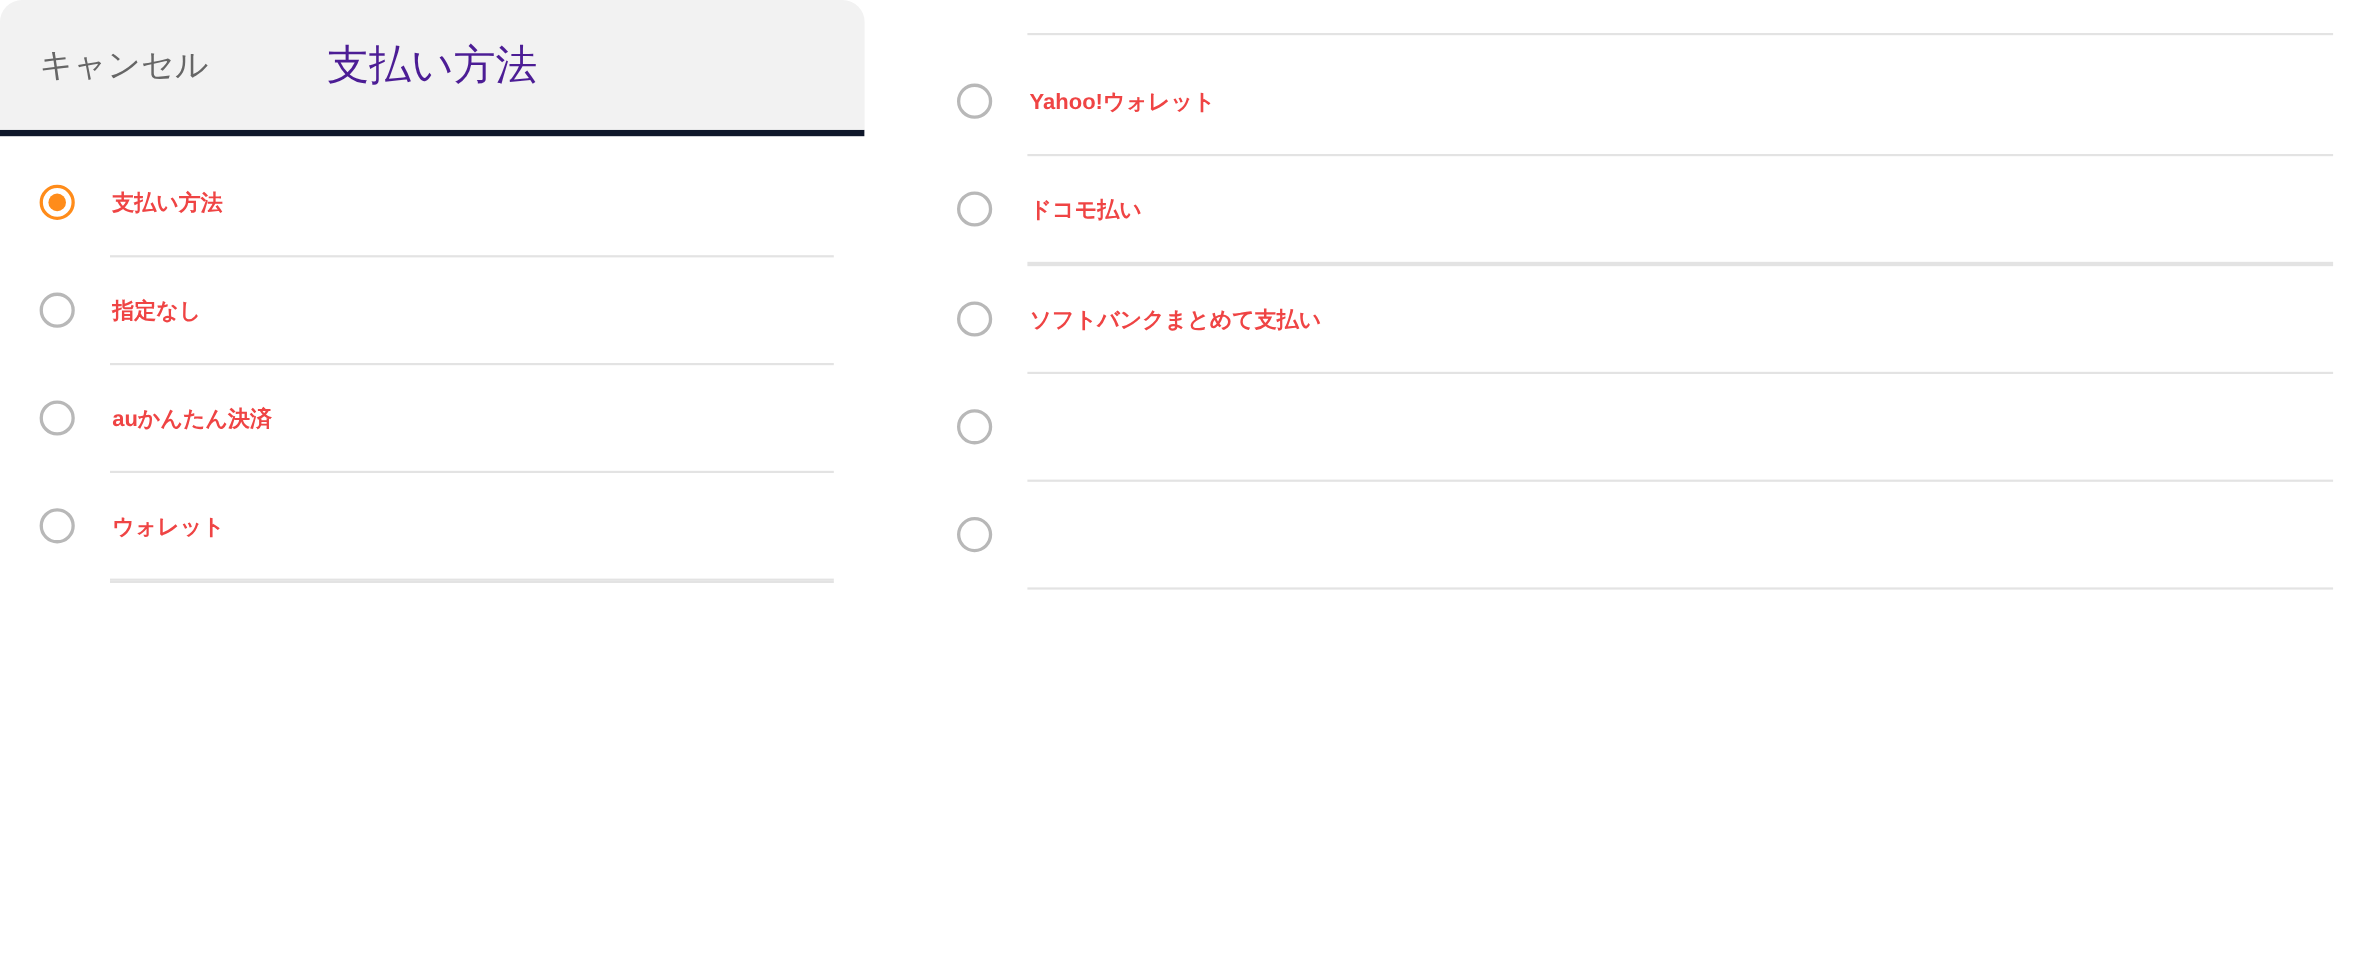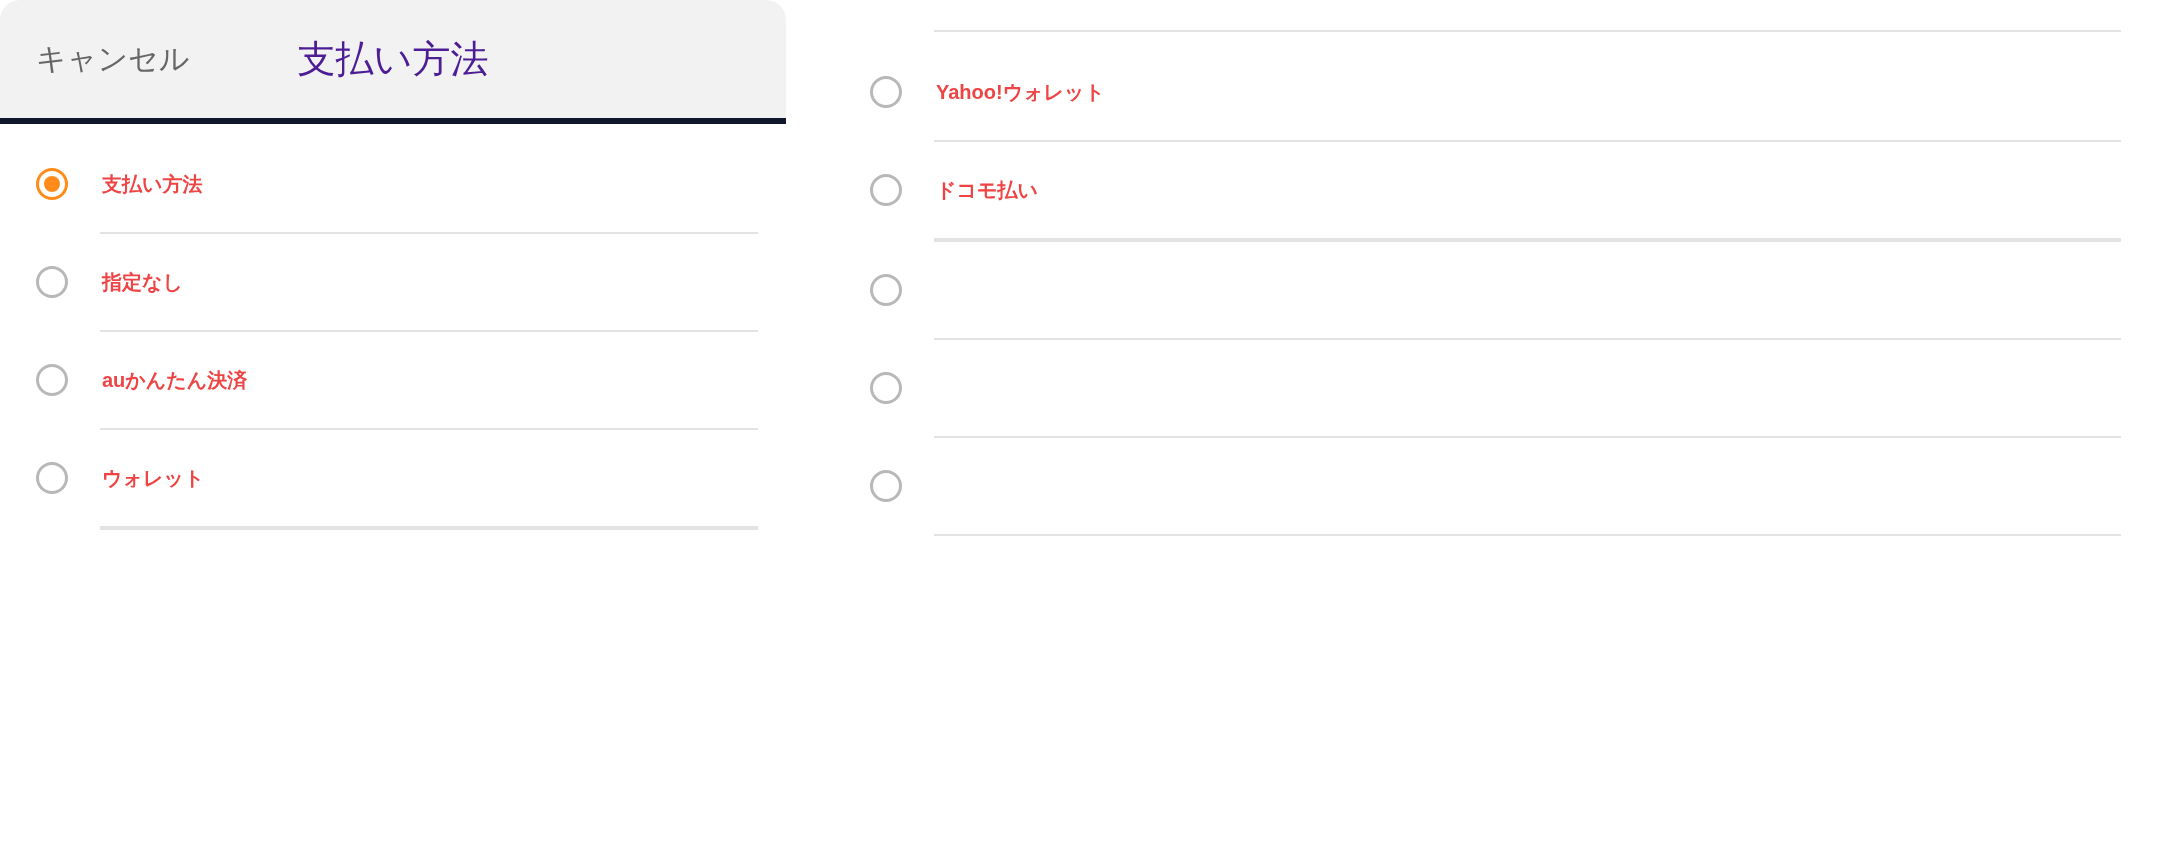--- a/index.html
+++ b/index.html
@@ -171,20 +171,21 @@
         <span class="list-item-label">ドコモ払い</span>
       </div>
       <div class="divider-wrap">
         <div class="divider"></div>
       </div>
       <div class="divider-wrap">
         <div class="divider"></div>
       </div>
       <div class="list-item">
         <span class="radio"></span>
+        <span class="list-item-label">ソフトバンクまとめて支払い</span>
       </div>
       <div class="divider-wrap">
         <div class="divider"></div>
       </div>
       <div class="list-item">
         <span class="radio"></span>
       </div>
       <div class="divider-wrap">
         <div class="divider"></div>
       </div>

